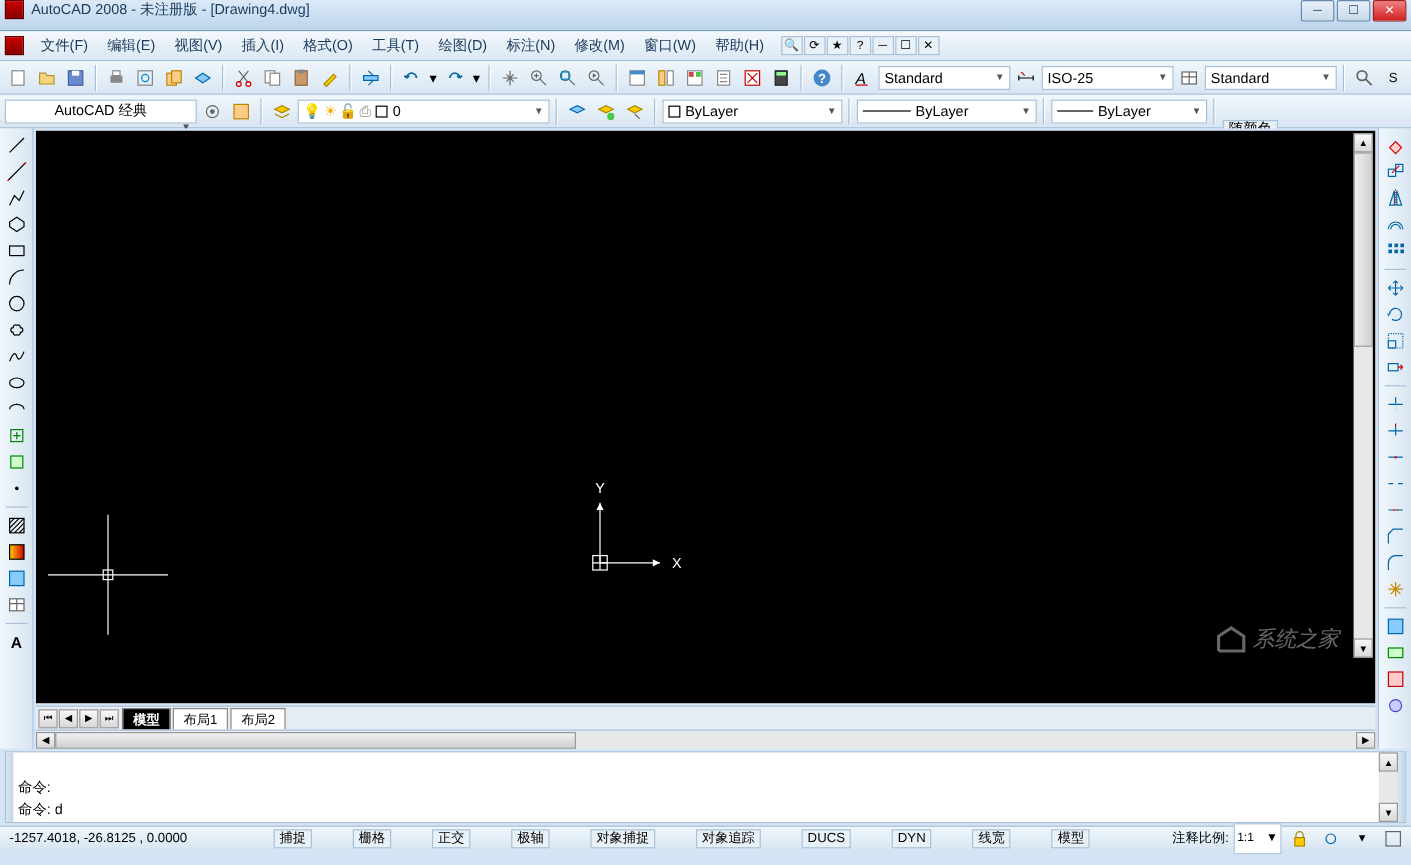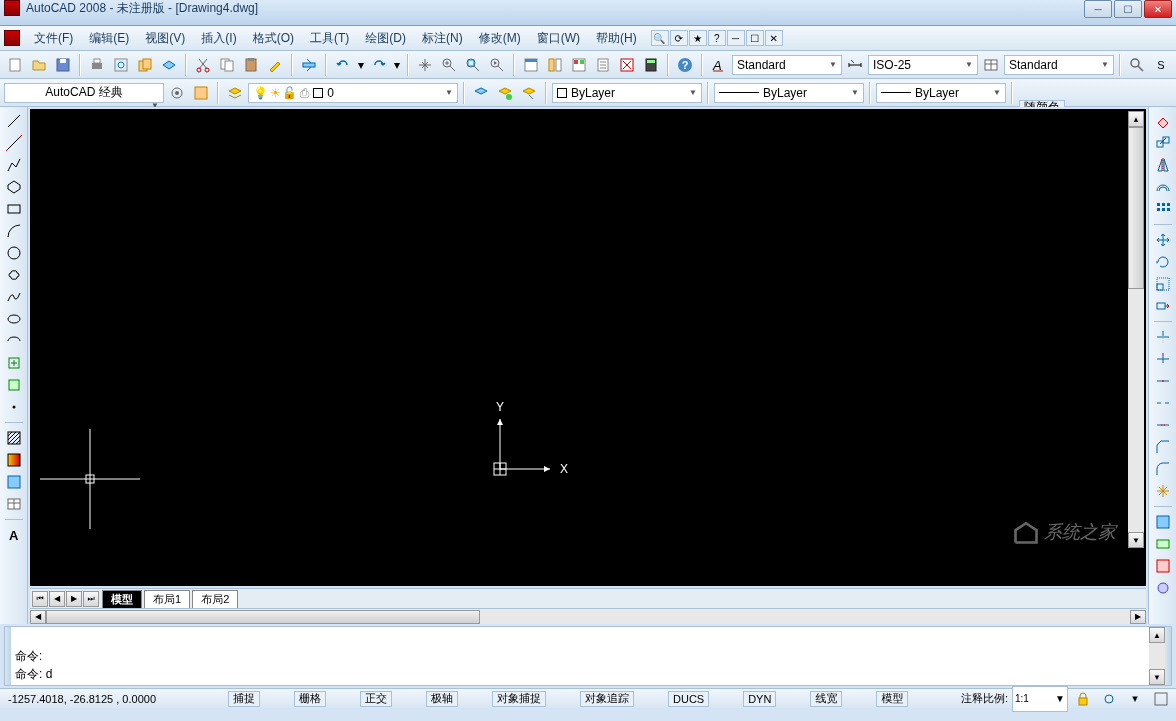--- a/index.html
+++ b/index.html
@@ -70,21 +70,21 @@
 .cmd-scroll { width:16px; background:#e8e8e8; display:flex; flex-direction:column; }
 .cmd-scroll .arrow-btn { height:16px; background:linear-gradient(#f8f8f8,#d8d8d8); border:1px solid #999; display:flex; align-items:center; justify-content:center; font-size:8px; cursor:pointer; }
 .cmd-scroll .track-v { flex:1; }
 .cmd-grip-r { width:6px; background:linear-gradient(90deg,#d8e6f2,#c0d4e4); }
 
 
 .statusbar { height:20px; background:linear-gradient(#f0f6fc,#d8e6f2); display:flex; align-items:center; padding:0 4px; border-top:1px solid #a8c0d8; font-size:11px;gap:33px; }
 .coords { width:190px; padding:0 4px; }
 .status-btn { height:16px; padding:0 4px; border:1px solid #a8c0d8; background:#e8f0f8; margin-left:1px; cursor:pointer; display:flex; align-items:center; }
 .status-right { margin-left:auto; display:flex; align-items:center; gap:4px; }
-.zoom-dd { width:56px; height:16px; border:1px solid #a8c0d8; background:#fff; display:flex; align-items:center; padding:12px 2px; font-size:10px;text-align:right; }
+.zoom-dd { width:40px; height:16px; border:1px solid #a8c0d8; background:#fff; display:flex; align-items:center; padding:12px 2px; font-size:10px;text-align:right; }
 
 
 .ic-new { fill:#fff; stroke:#888; }
 .ic-open { fill:#f4d680; stroke:#b89030; }
 .ic-save { fill:#6a8ad0; stroke:#4060a0; }
 .logo-watermark { position:absolute; right:30px; bottom:40px; color:#fff; opacity:.4; font-size:18px; pointer-events:none; font-style:italic; display:flex; align-items:center; gap:4px; }
 </style>
 </head>
 <body>
 

